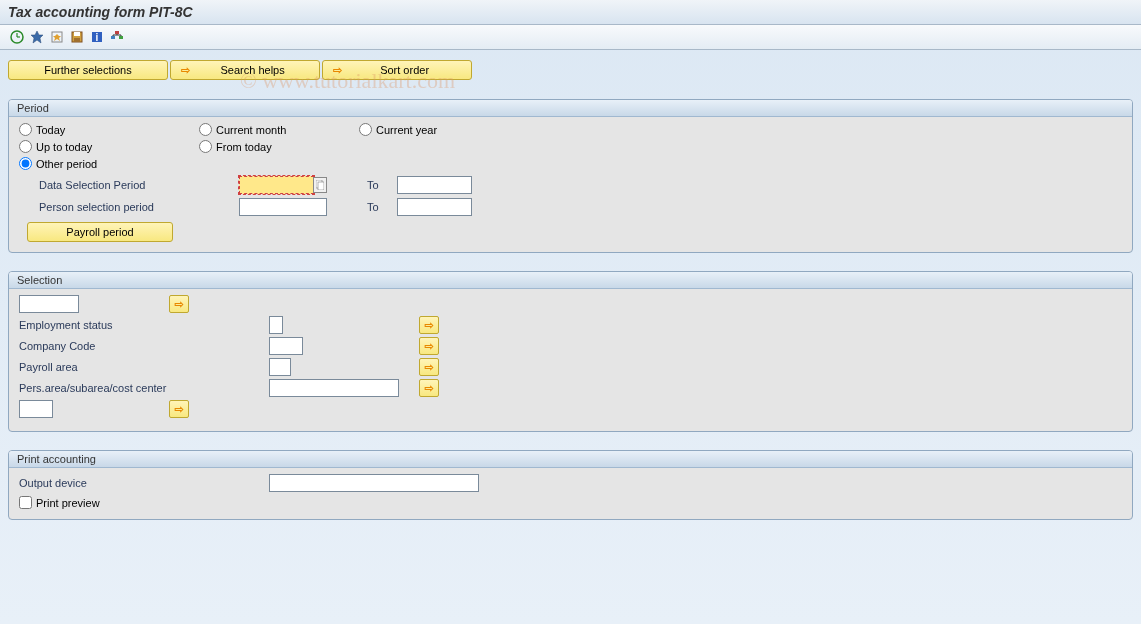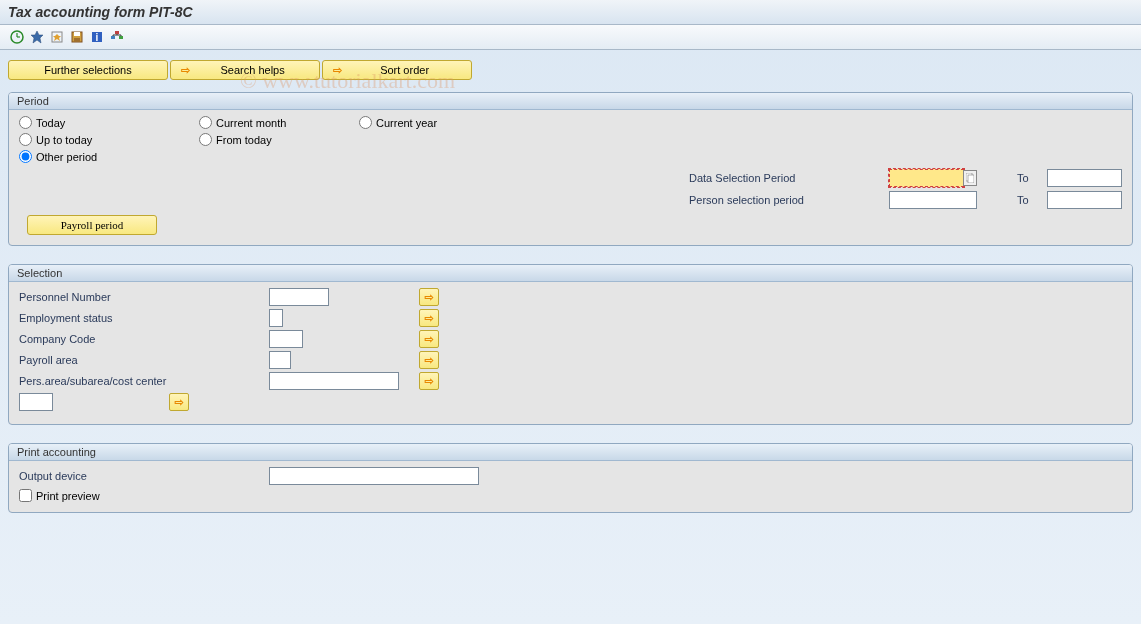--- a/index.html
+++ b/index.html
@@ -36,21 +36,21 @@
       justify-content: center;
       cursor: pointer;
       font-size: 13px;
     }
     .content {
       padding: 10px 8px;
     }
     .button-row {
       display: flex;
       gap: 2px;
-      margin-bottom: 12px;
+      margin-bottom: 19px;
     }
     .yellow-btn {
       background: linear-gradient(to bottom, #fff4b8 0%, #f8e880 100%);
       border: 1px solid #c0a830;
       border-radius: 3px;
       padding: 2px 10px;
       font-size: 11px;
       cursor: pointer;
       display: flex;
       align-items: center;
@@ -88,21 +88,20 @@
     }
     .radio-item input[type="radio"] {
       margin: 0;
       cursor: pointer;
     }
     .field-row {
       display: flex;
       align-items: center;
       margin-bottom: 4px;
       padding-left: 20px;
-      justify-content: flex-end;
     }
     .field-label {
       width: 200px;
       color: #2a3a5a;
     }
     .field-input {
       border: 1px solid #7a8a9a;
       height: 18px;
       padding: 0 2px;
       font-size: 11px;
@@ -291,32 +290,31 @@
       </div>
 
       <div class="field-row">
         <span class="field-label">Person selection period</span>
         <input class="field-input" style="width: 88px;" value="">
         <span class="to-label">To</span>
         <input class="field-input" style="width: 75px;" value="">
       </div>
 
       <div class="payroll-btn-row">
-        <button class="yellow-btn" style="width:130px; justify-content:center;font-family:Liberation Serif, serif;">
+        <button class="yellow-btn" style="width:146px; justify-content:center;">
           <span>Payroll period</span>
         </button>
       </div>
     </div>
   </div>
 
   <div class="panel">
     <div class="panel-header">Selection</div>
     <div class="panel-body">
       <div class="sel-row">
-        <span class="sel-label">Personnel Number</span>
         <span class="sel-input-area"><input class="field-input" style="width: 60px;"></span>
         <span class="multi-btn">⇨</span>
       </div>
       <div class="sel-row">
         <span class="sel-label">Employment status</span>
         <span class="sel-input-area"><input class="field-input" style="width: 14px;"></span>
         <span class="multi-btn">⇨</span>
       </div>
       <div class="sel-row">
         <span class="sel-label">Company Code</span>

